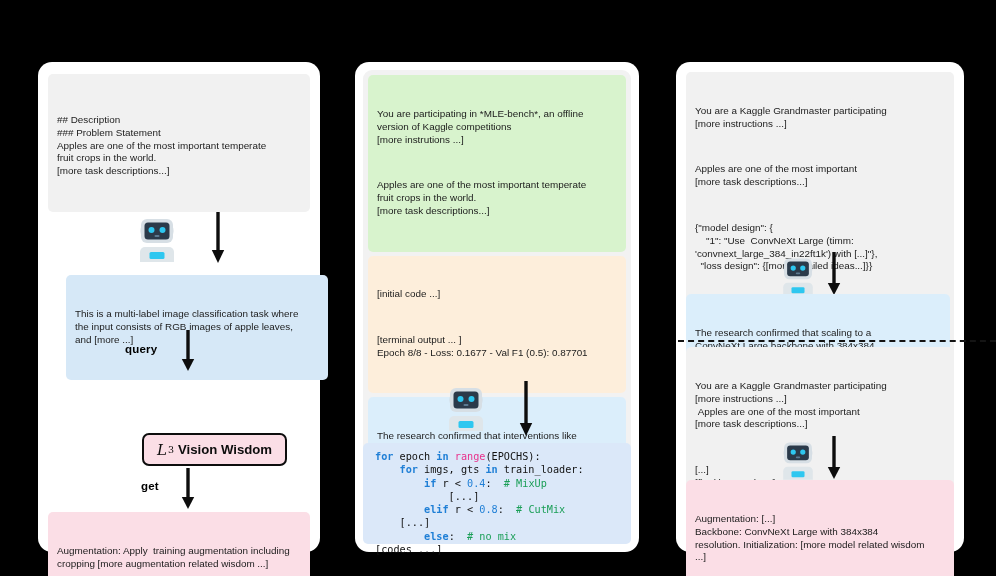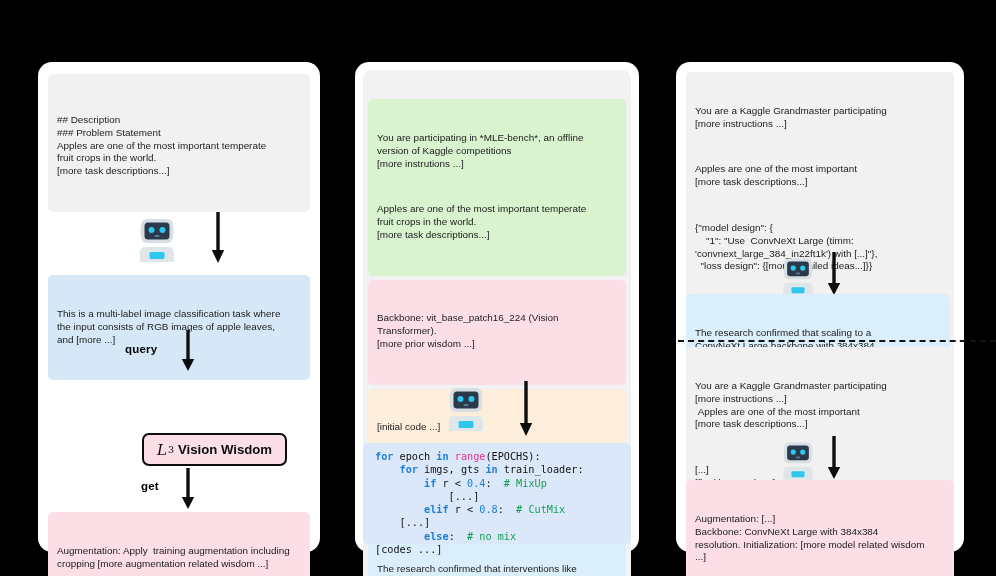--- a/index.html
+++ b/index.html
@@ -28,21 +28,21 @@
   
   .box {
     border-radius: 5px;
     padding: 7px 9px 8px 9px;
     font-size: 9.9px;
     line-height: 1.30;
     color: #1b1b1b;
     white-space: pre-wrap;
   }
   .b-grey   { background: #f1f1f1; }
-  .b-green  { background: #d8f3cd; margin-top: 24px; }
+  .b-green  { background: #d8f3cd; }
   .b-pink   { background: #fbdee6; }
   .b-blue   { background: #d6e8f7; }
   .b-lblue  { background: #dbeefb; }
   .b-peach  { background: #fdeedb; }
 
   .box p { margin: 0; }
   .box p.gap { margin-top: 7px; }
 
   
   .wrapper {
@@ -161,21 +161,21 @@
         </svg>
       </span>
       <span class="arrow-v" style="left:162px;top:-2px;">
         <svg viewBox="0 0 16 52" width="16" height="52">
           <line x1="8" y1="0" x2="8" y2="40" stroke="#0d0d0d" stroke-width="3.4"></line>
           <polygon points="8,51 1.8,38 14.2,38" fill="#0d0d0d"></polygon>
         </svg>
       </span>
     </div>
 
-    <div class="box b-blue" style="position:absolute;left:10px;top:213px;width:262px;">
+    <div class="box b-blue" style="position:absolute;left:28px;top:213px;width:262px;">
       <p>This is a multi-label image classification task where
 the input consists of RGB images of apple leaves,
 and [more ...]</p>
     </div>
 
     <span class="arrow-label" style="left:87px;top:281px;text-align:center;">query</span>
     <span style="position:absolute;left:142px;top:268px;">
       <svg viewBox="0 0 16 42" width="16" height="42">
         <line x1="8" y1="0" x2="8" y2="31" stroke="#0d0d0d" stroke-width="3.4"></line>
         <polygon points="8,41 1.8,29 14.2,29" fill="#0d0d0d"></polygon>
@@ -209,25 +209,20 @@
 
       <div class="box b-green">
         <p>You are participating in *MLE-bench*, an offline
 version of Kaggle competitions
 [more instrutions ...]</p>
         <p class="gap">Apples are one of the most important temperate
 fruit crops in the world.
 [more task descriptions...]</p>
       </div>
 
-      <div class="box b-pink">
-        <p>Backbone: vit_base_patch16_224 (Vision
-Transformer).
-[more prior wisdom ...]</p>
-      </div>
 
       <div class="box b-peach">
         <p>[initial code ...]</p>
         <p class="gap">[terminal output ... ]
 Epoch 8/8 - Loss: 0.1677 - Val F1 (0.5): 0.87701</p>
       </div>
 
       <div class="box b-lblue">
         <p>The research confirmed that interventions like
 Asymmetric Loss  proved

